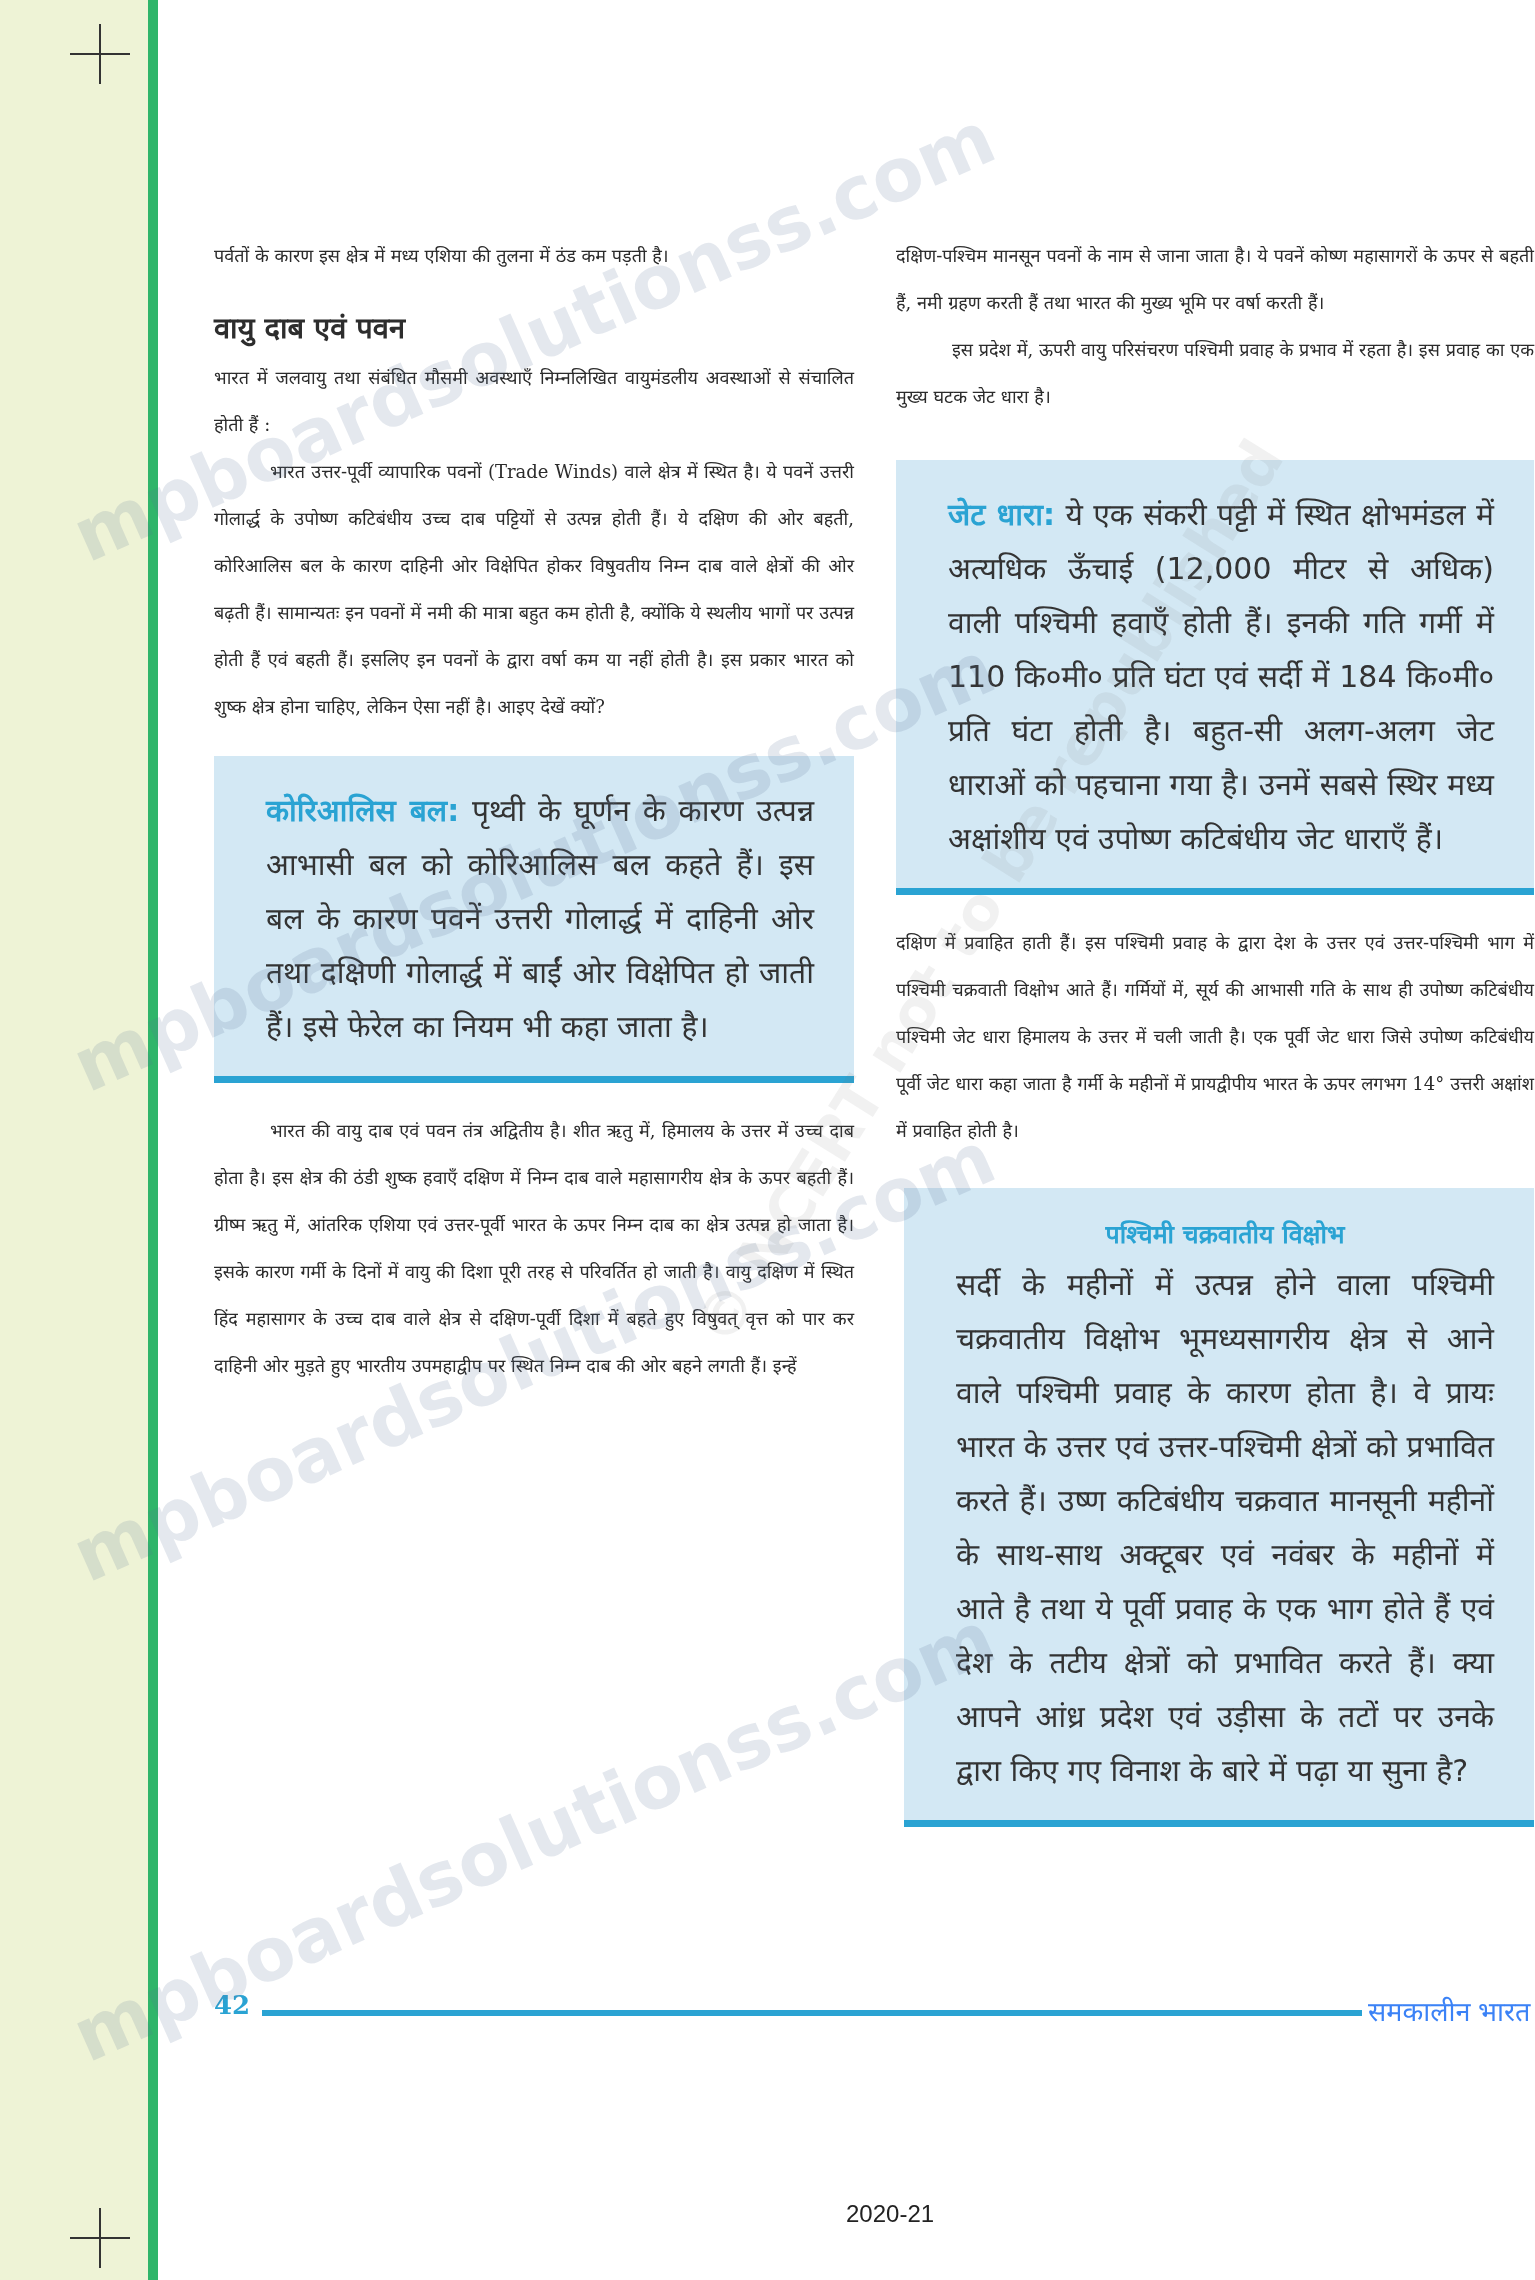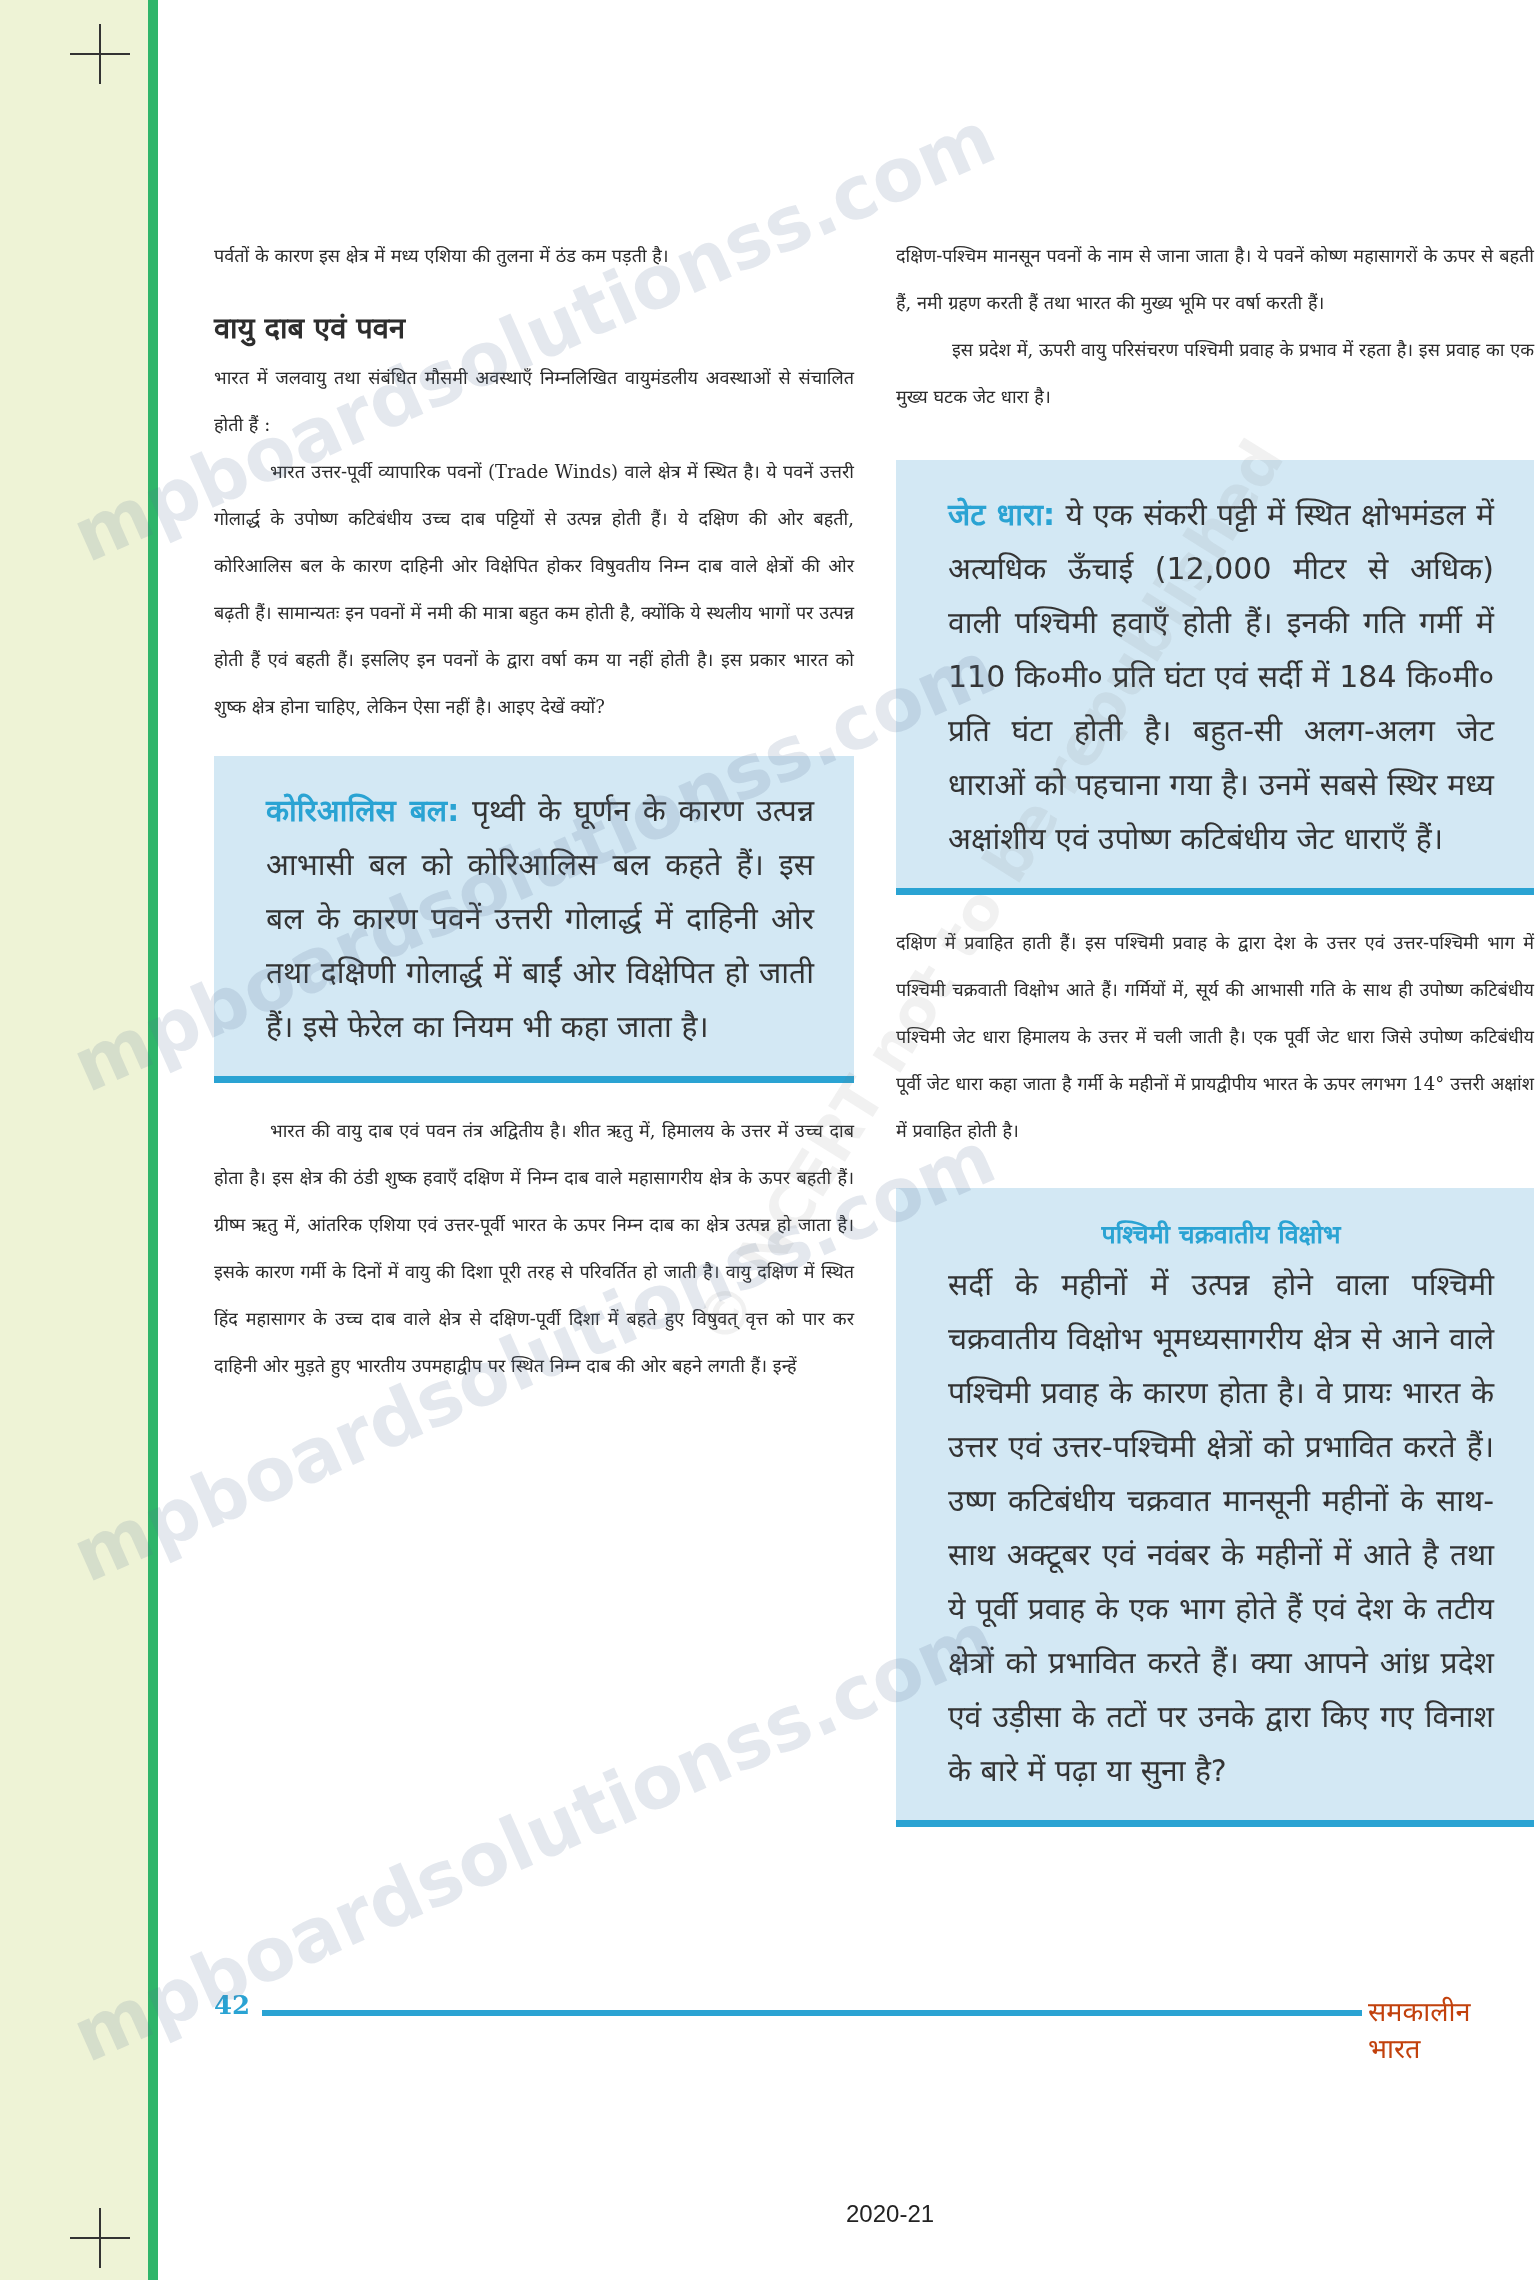--- a/index.html
+++ b/index.html
@@ -53,22 +53,22 @@
       font-family: "DejaVu Sans", sans-serif; margin-bottom: 8px;
     }
     .bold-term { font-weight: bold; }
 
     .footer-rule-left { position: absolute; left: 262px; top: 2010px; width: 1100px; height: 6px; background: #2aa3d3; }
     .page-number {
       position: absolute; left: 214px; top: 1990px; font-size: 26px; font-weight: bold; color: #2aa3d3;
       font-family: "DejaVu Serif", serif;
     }
     .book-title {
-      position: absolute; left: 1368px; top: 1992px; font-size: 27px; color: #c2410c;
-      font-family: Liberation Mono, monospace;
+      position: absolute; left: 1368px; top: 1992px; font-size: 27px; color: #3b82f6;
+      font-family: Liberation Sans, sans-serif;
     }
     .year-label {
       position: absolute; left: 846px; top: 2200px; font-size: 24px; color: #222;
       font-family: "Liberation Sans", sans-serif;
     }
     .watermark {
       position: absolute; font-family: "DejaVu Sans", sans-serif; font-weight: bold;
       color: rgba(90,110,150,0.16); font-size: 74px; transform: rotate(-24deg); transform-origin: left top;
       white-space: nowrap; pointer-events: none;
     }
@@ -106,21 +106,21 @@
 <div class="col col-right">
   <p>दक्षिण-पश्चिम मानसून पवनों के नाम से जाना जाता है। ये पवनें कोष्ण महासागरों के ऊपर से बहती हैं, नमी ग्रहण करती हैं तथा भारत की मुख्य भूमि पर वर्षा करती हैं।</p>
   <p class="indent">इस प्रदेश में, ऊपरी वायु परिसंचरण पश्चिमी प्रवाह के प्रभाव में रहता है। इस प्रवाह का एक मुख्य घटक जेट धारा है।</p>
 
   <div class="callout" style="margin-top:40px;">
     <p><span class="term">जेट धारा:</span><span> ये एक संकरी पट्टी में स्थित क्षोभमंडल में अत्यधिक ऊँचाई (12,000 मीटर से अधिक) वाली पश्चिमी हवाएँ होती हैं। इनकी गति गर्मी में 110 कि०मी० प्रति घंटा एवं सर्दी में 184 कि०मी० प्रति घंटा होती है। बहुत-सी अलग-अलग जेट धाराओं को पहचाना गया है। उनमें सबसे स्थिर मध्य अक्षांशीय एवं उपोष्ण कटिबंधीय जेट धाराएँ हैं।</span></p>
   </div>
 
   <p>दक्षिण में प्रवाहित हाती हैं। इस पश्चिमी प्रवाह के द्वारा देश के उत्तर एवं उत्तर-पश्चिमी भाग में पश्चिमी चक्रवाती विक्षोभ आते हैं। गर्मियों में, सूर्य की आभासी गति के साथ ही उपोष्ण कटिबंधीय पश्चिमी जेट धारा हिमालय के उत्तर में चली जाती है। एक पूर्वी जेट धारा जिसे उपोष्ण कटिबंधीय पूर्वी जेट धारा कहा जाता है गर्मी के महीनों में प्रायद्वीपीय भारत के ऊपर लगभग 14° उत्तरी अक्षांश में प्रवाहित होती है।</p>
 
-  <div class="callout" style="margin-top:34px;">
+  <div class="callout" style="margin-top:34px;margin-left:8px;">
     <div class="callout-title">पश्चिमी चक्रवातीय विक्षोभ</div>
     <p>सर्दी के महीनों में उत्पन्न होने वाला पश्चिमी चक्रवातीय विक्षोभ भूमध्यसागरीय क्षेत्र से आने वाले पश्चिमी प्रवाह के कारण होता है। वे प्रायः भारत के उत्तर एवं उत्तर-पश्चिमी क्षेत्रों को प्रभावित करते हैं। उष्ण कटिबंधीय चक्रवात मानसूनी महीनों के साथ-साथ अक्टूबर एवं नवंबर के महीनों में आते है तथा ये पूर्वी प्रवाह के एक भाग होते हैं एवं देश के तटीय क्षेत्रों को प्रभावित करते हैं। क्या आपने आंध्र प्रदेश एवं उड़ीसा के तटों पर उनके द्वारा किए गए विनाश के बारे में पढ़ा या सुना है?</p>
   </div>
 </div>
 
 <div class="page-number">42</div>
 <div class="footer-rule-left"></div>
 <div class="book-title">समकालीन भारत</div>
 <div class="year-label">2020-21</div>
 

